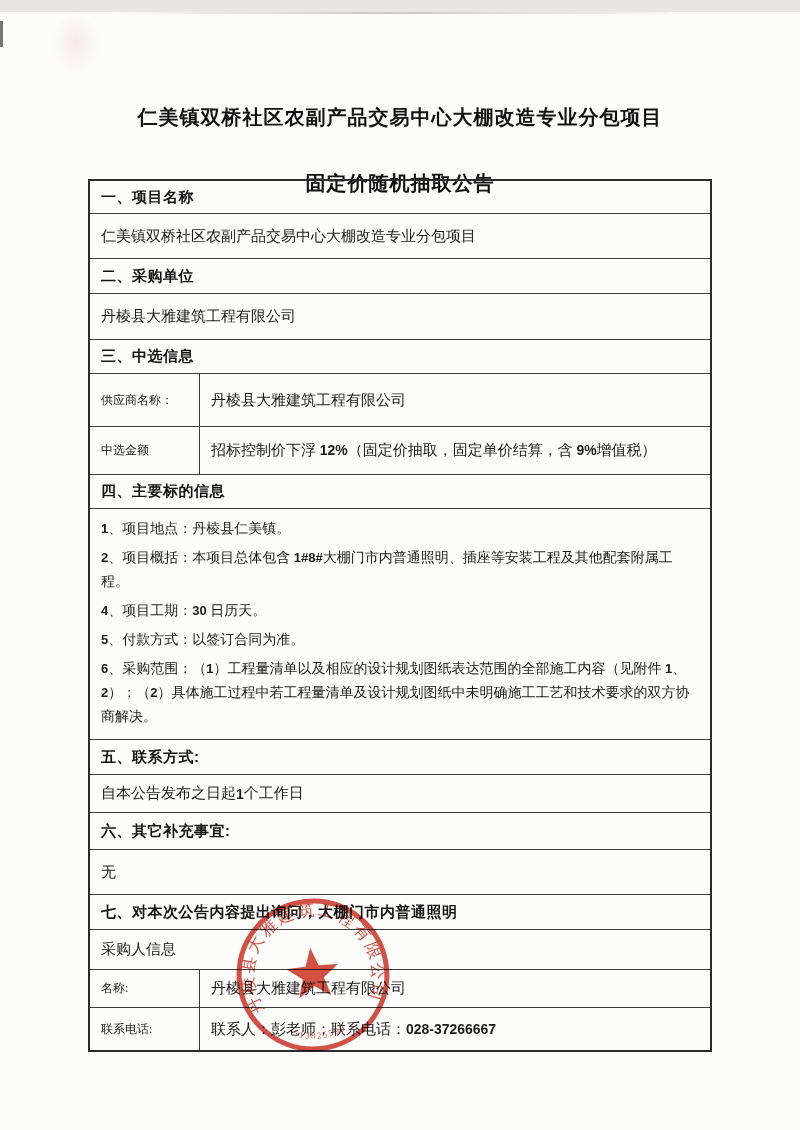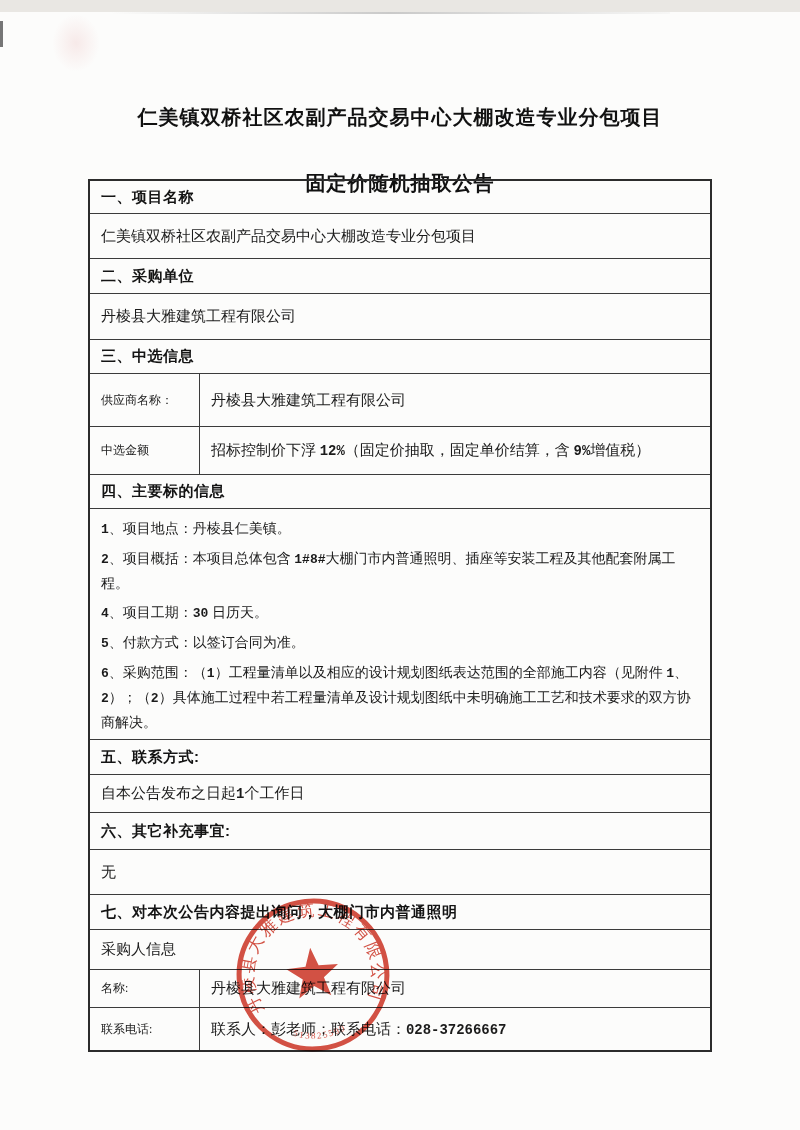--- a/index.html
+++ b/index.html
@@ -36,21 +36,21 @@
   .label {
     width:110px; flex:none; align-self:stretch; display:flex; align-items:center;
     padding-left:11px; border-right:1px solid #3b3b3b; box-sizing:border-box;
     font-size:12px;
   }
   .value { flex:1; padding-left:11px; font-size:15px; }
   .items-row { align-items:flex-start; }
   .items { padding:8px 10px 0 11px; font-size:14px; width:100%; box-sizing:border-box; }
   .items p { margin:0 0 5px 0; line-height:24px; }
   .num {
-    font-family:Liberation Mono, monospace;
+    font-family:Liberation Sans, sans-serif;
     font-weight:bold; font-size:.93em;
   }
 
   
   .stamp {
     position:absolute; left:227px; top:877px; width:172px; height:172px;
     mix-blend-mode:multiply; opacity:.88; transform:rotate(-6deg);
     pointer-events:none;
   }
   .stamp text { fill:#cf3a2b; }

